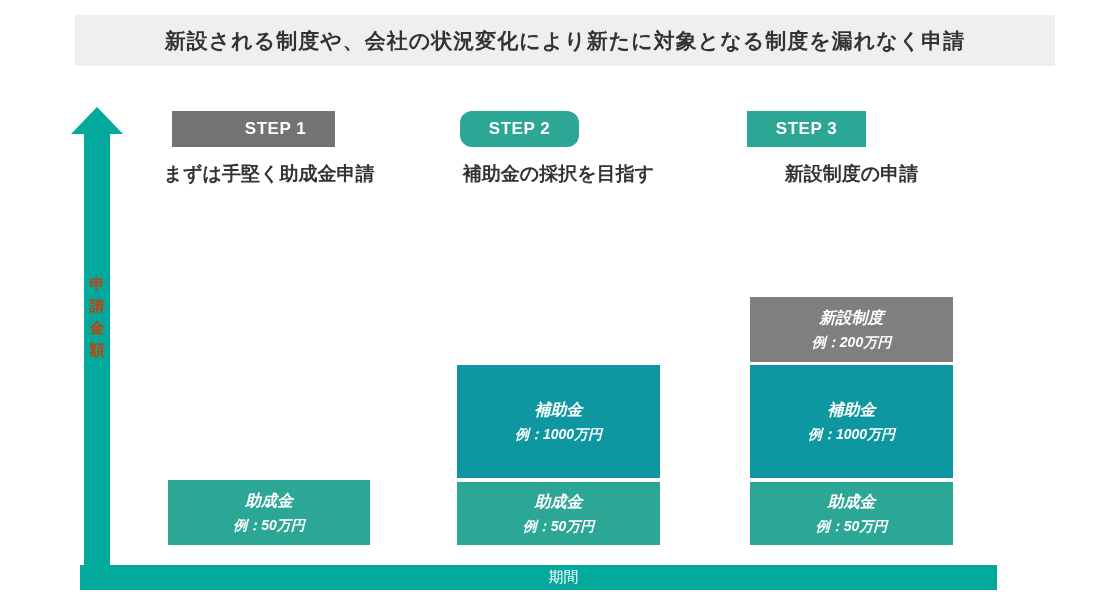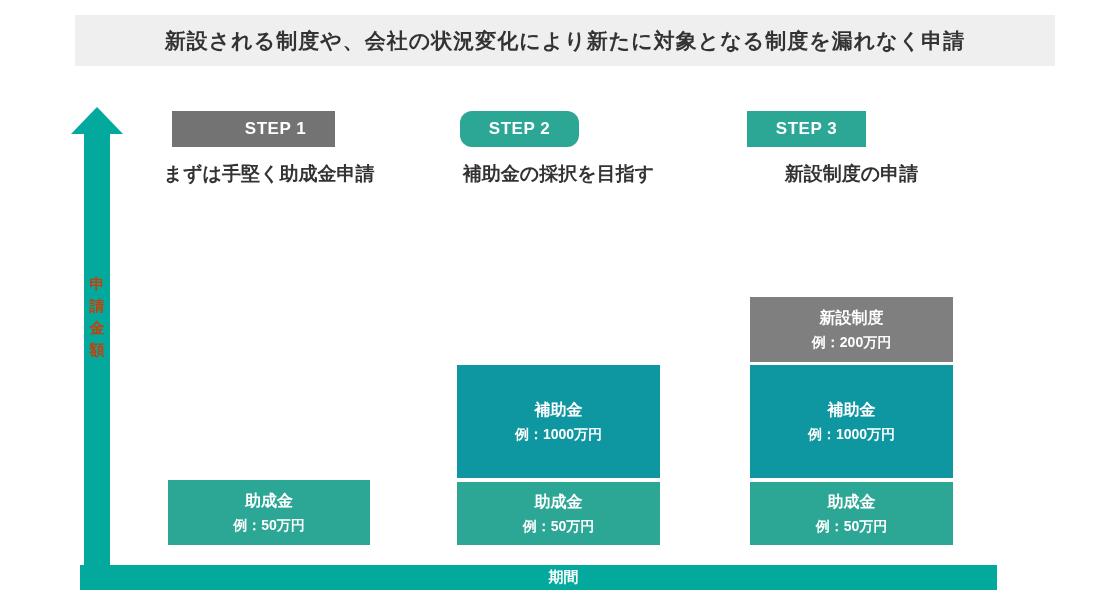--- a/index.html
+++ b/index.html
@@ -59,21 +59,21 @@
   .x-axis-bar {
     position: absolute;
     left: 80px; top: 565px;
     width: 917px; height: 25px;
     background: #03A99D;
     display: flex;
     align-items: center;
     justify-content: center;
     color: #ffffff;
     font-size: 15px;
-    font-weight: bold;
+    font-weight: normal;
   }
   .x-axis-bar span { margin-left: 50px; }
   
   .step-badge {
     position: absolute;
     top: 111px;
     width: 119px; height: 36px;
     background: #2CA695;
     display: flex;
     align-items: center;
@@ -103,20 +103,21 @@
   
   .box {
     position: absolute;
     display: flex;
     flex-direction: column;
     align-items: center;
     justify-content: center;
     color: #ffffff;
     font-weight: bold;
     text-align: center;
+    font-style: italic;
   }
   .box .box-label   { font-size: 16px; line-height: 24px; }
   .box .box-example { font-size: 14px; line-height: 24px; }
   .grant   { background: #2CA695; }
   .subsidy { background: #0E96A1; }
   .newprog { background: #7F7F7F; }
 
   .box-s1-grant   { left: 168px; top: 480px; width: 202px; height: 65px; }
   .box-s2-subsidy { left: 457px; top: 365px; width: 203px; height: 113px; }
   .box-s2-grant   { left: 457px; top: 482px; width: 203px; height: 63px; }

